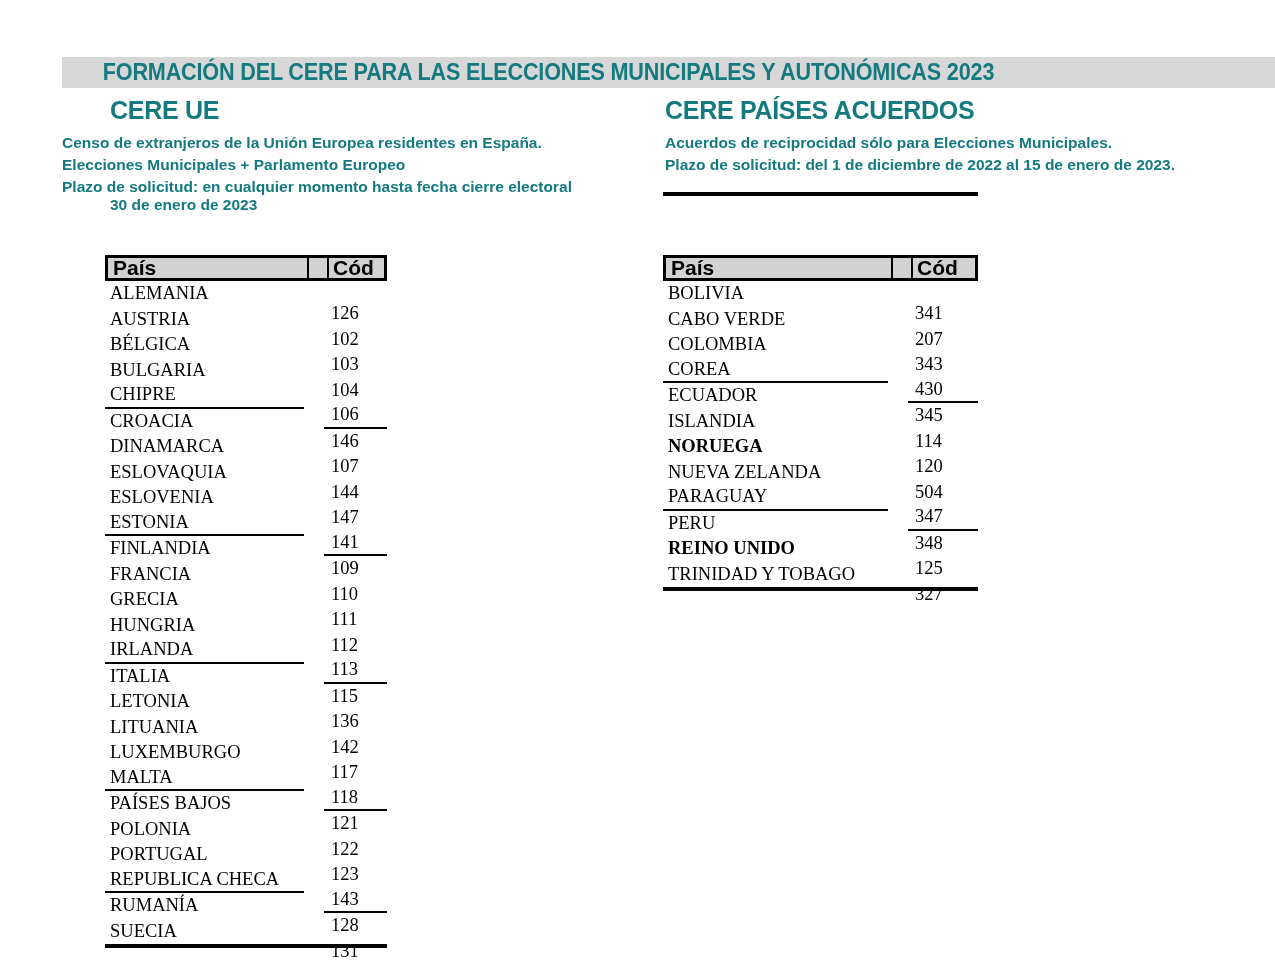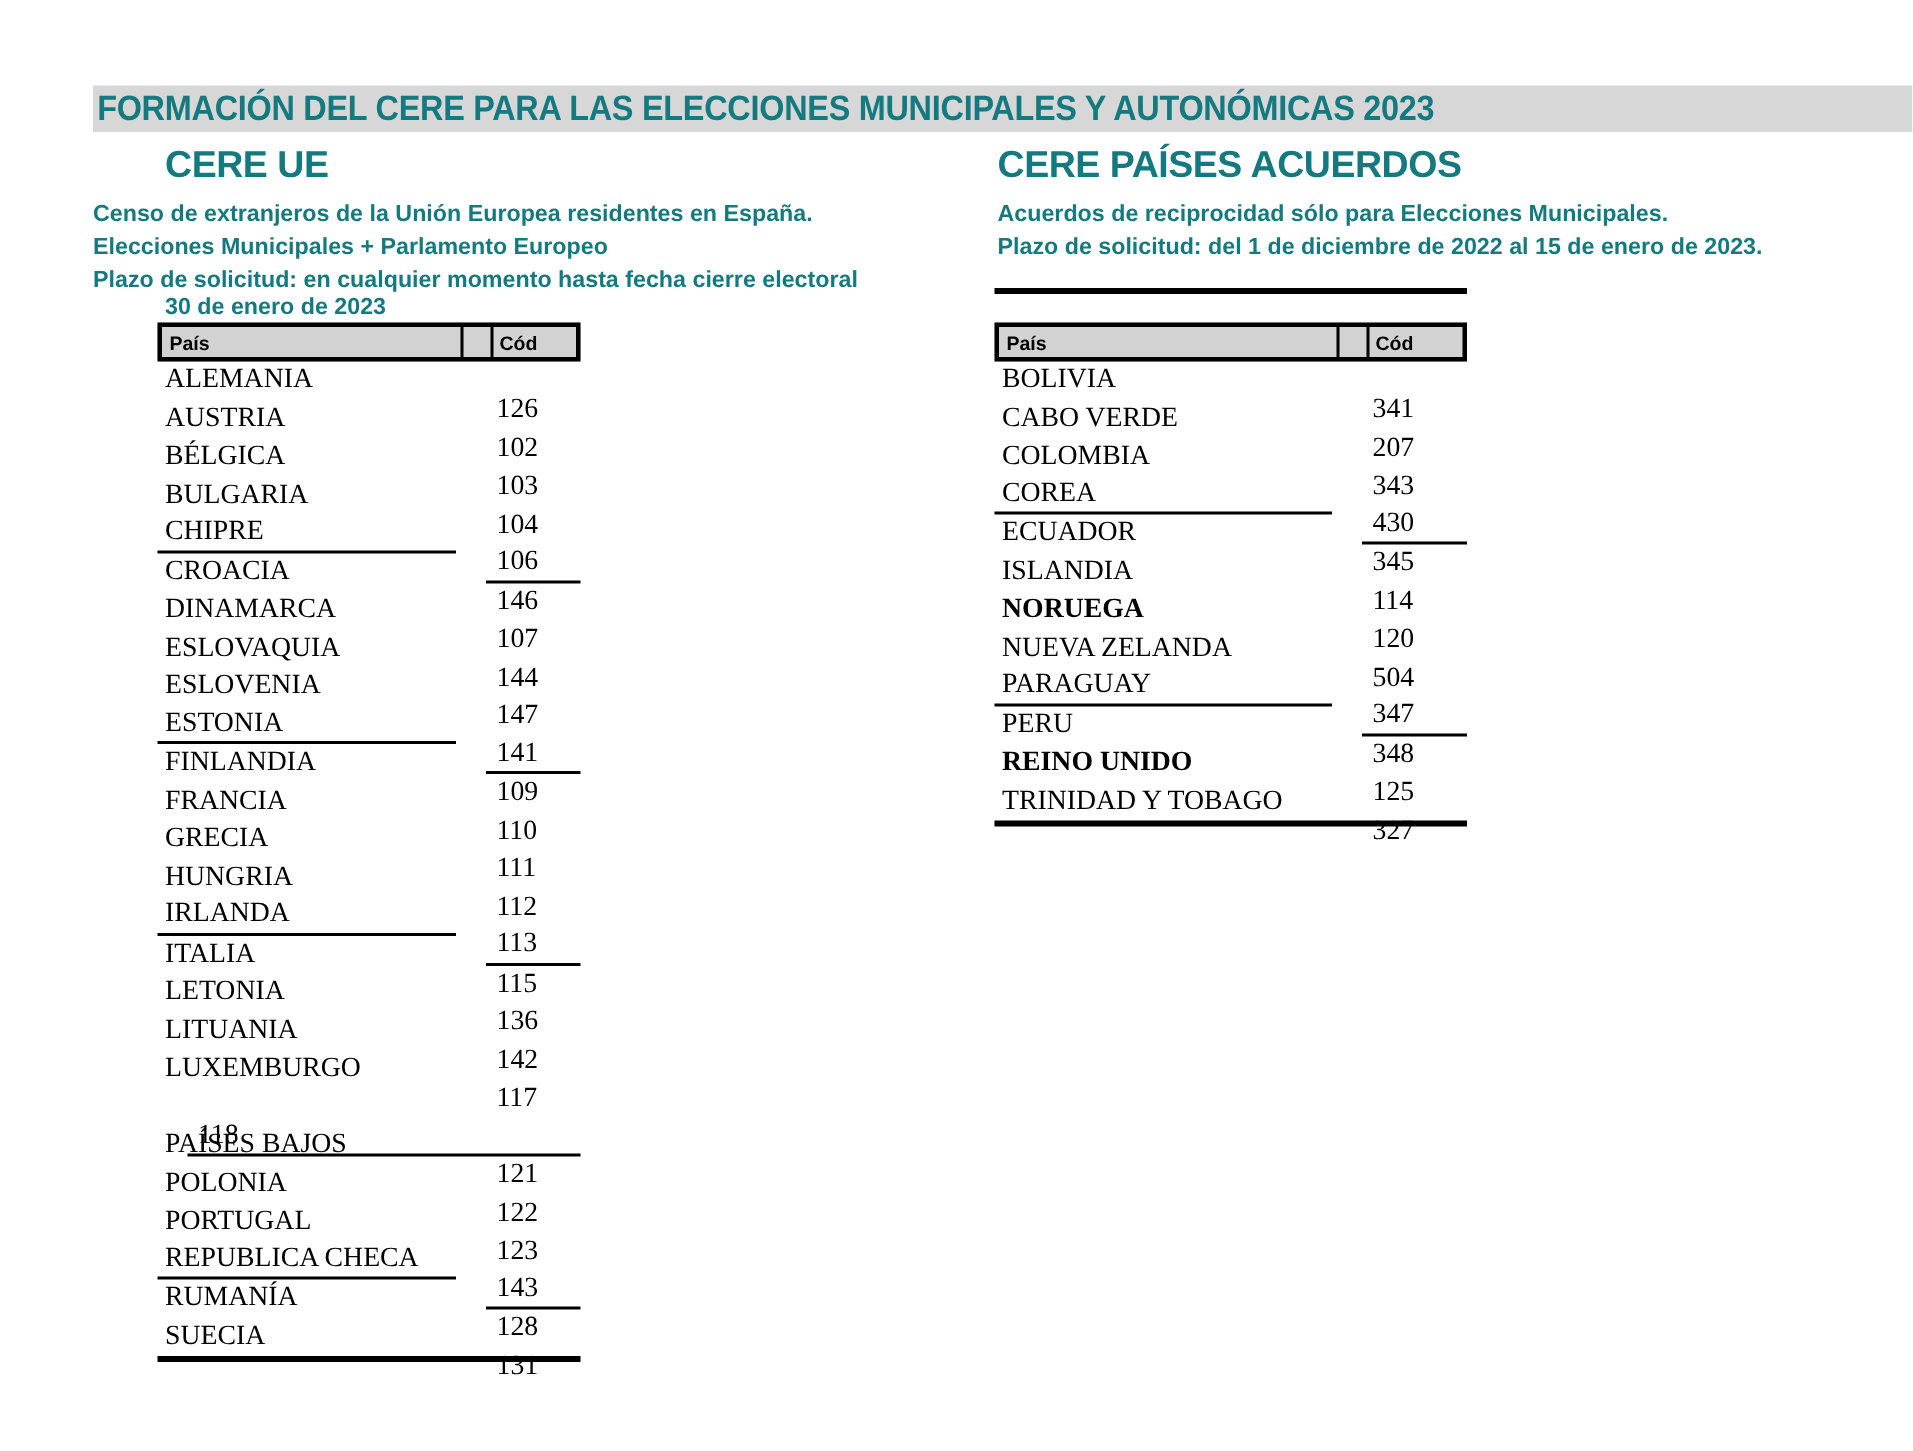--- a/index.html
+++ b/index.html
@@ -11,21 +11,21 @@
   :root {
     --teal:#147A7F;
     --bar-bg:#D7D7D7;
     --hdr-bg:#D2D2D2;
     --ink:#000000;
   }
 
   
   .title-bar {
     position:absolute; left:62px; right:0; top:57px; height:31px;
-    background:var(--bar-bg); display:flex; align-items:center;
+    background:var(--bar-bg); display:flex; align-items:center;padding-left:38px;
   }
   .title-text {
     color:var(--teal); font-weight:bold; font-size:23.5px; white-space:nowrap;
     transform:scaleX(0.92); transform-origin:left center; padding-left:3px;
     letter-spacing:-0.2px;
   }
 
   
   .section-heading {
     position:absolute; color:var(--teal); font-weight:bold; font-size:25px;
@@ -47,22 +47,23 @@
     background:var(--ink);
   }
 
   
   .tbl { position:absolute; top:215px; }
   .tbl-left  { left:105px; width:282px; }
   .tbl-right { left:663px; width:315px; }
 
   .thead {
     display:flex; height:26px; border:3px solid var(--ink);
-    background:var(--hdr-bg); font-weight:bold; font-size:13px;
+    background:var(--hdr-bg); font-weight:bold; font-size:21px;
     align-items:stretch;
+    margin-top:40px;
   }
   .th { display:flex; align-items:center; }
   .th-country { padding-left:5px; }
   .th-gap  { border-left:2px solid var(--ink); }
   .th-code { border-left:2px solid var(--ink); padding-left:4px; }
 
   .tbl-left  .th-country, .tbl-left  .cell-country { width:199px; }
   .tbl-left  .th-gap,     .tbl-left  .cell-gap     { width:20px;  }
   .tbl-left  .th-code,    .tbl-left  .cell-code    { flex:1;      }
   .tbl-right .th-country, .tbl-right .cell-country { width:225px; }
@@ -202,20 +203,21 @@
         <span class="cell cell-country">LITUANIA</span>
         <span class="cell cell-gap"></span>
         <span class="cell cell-code">142</span>
       </div>
       <div class="trow">
         <span class="cell cell-country">LUXEMBURGO</span>
         <span class="cell cell-gap"></span>
         <span class="cell cell-code">117</span>
       </div>
       <div class="trow group-end">
+        <span class="cell cell-country">MALTA</span>
         <span class="cell cell-gap"></span>
         <span class="cell cell-code">118</span>
       </div>
       <div class="trow">
         <span class="cell cell-country">PAÍSES BAJOS</span>
         <span class="cell cell-gap"></span>
         <span class="cell cell-code">121</span>
       </div>
       <div class="trow">
         <span class="cell cell-country">POLONIA</span>

